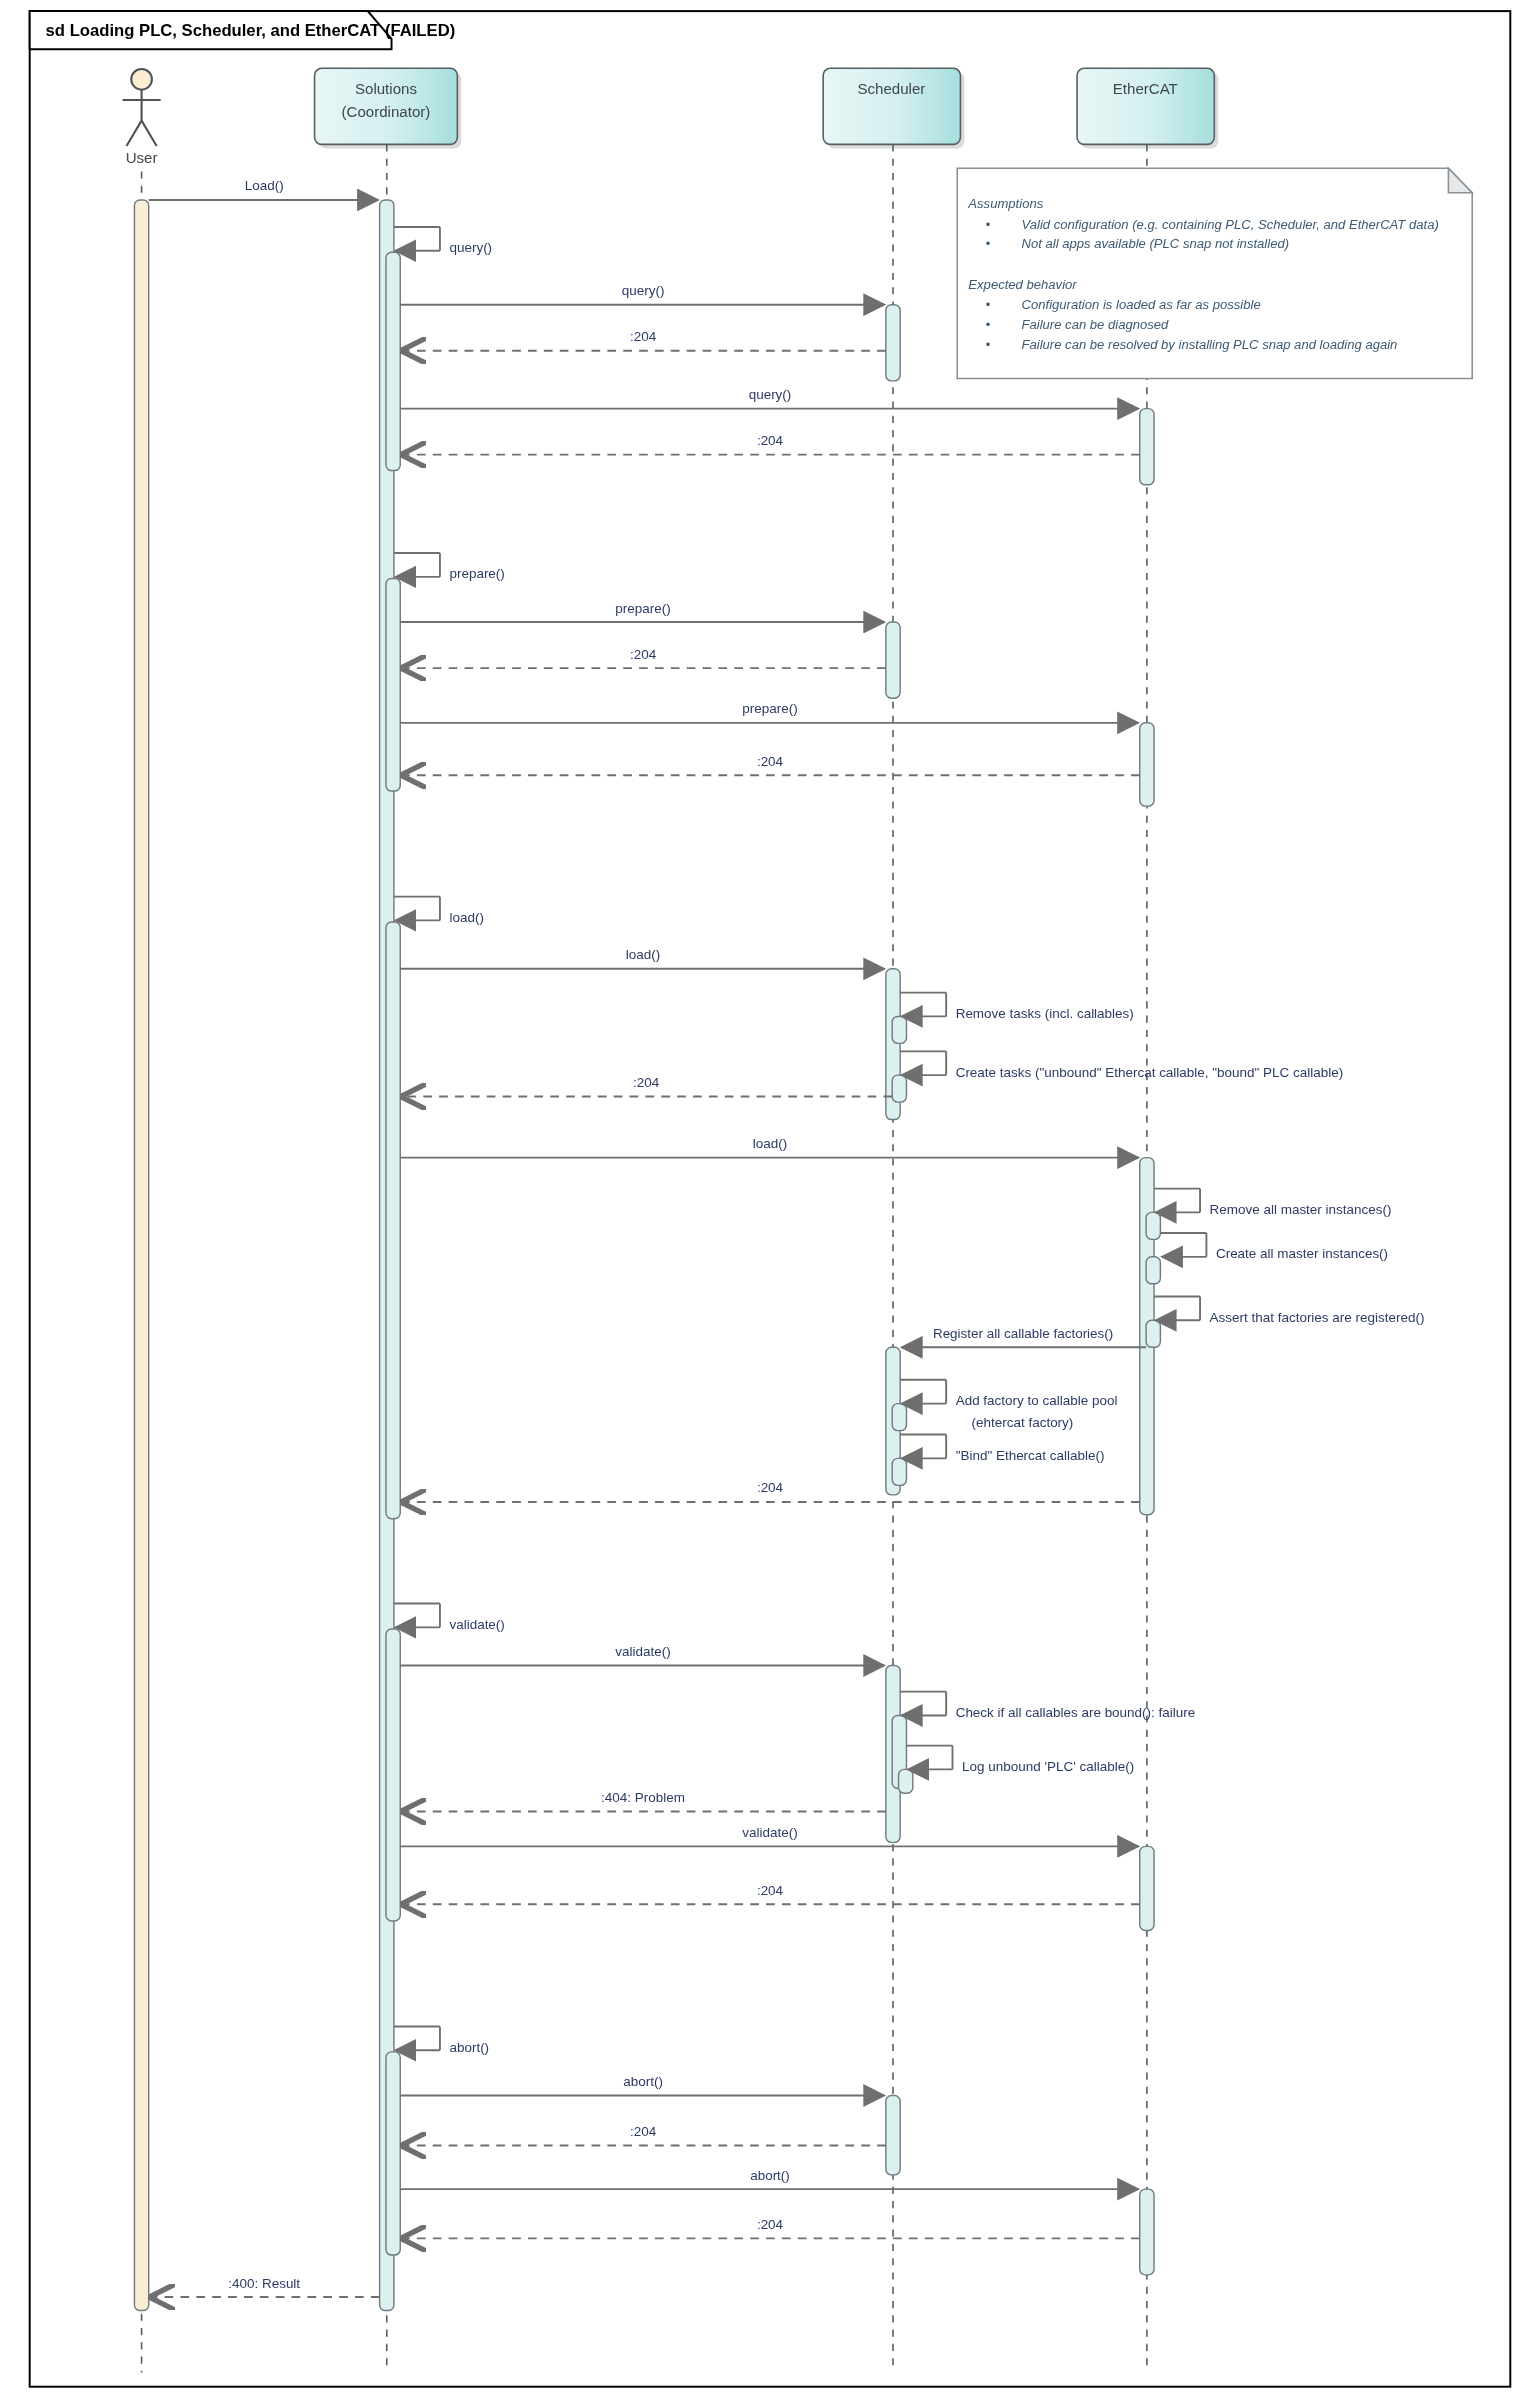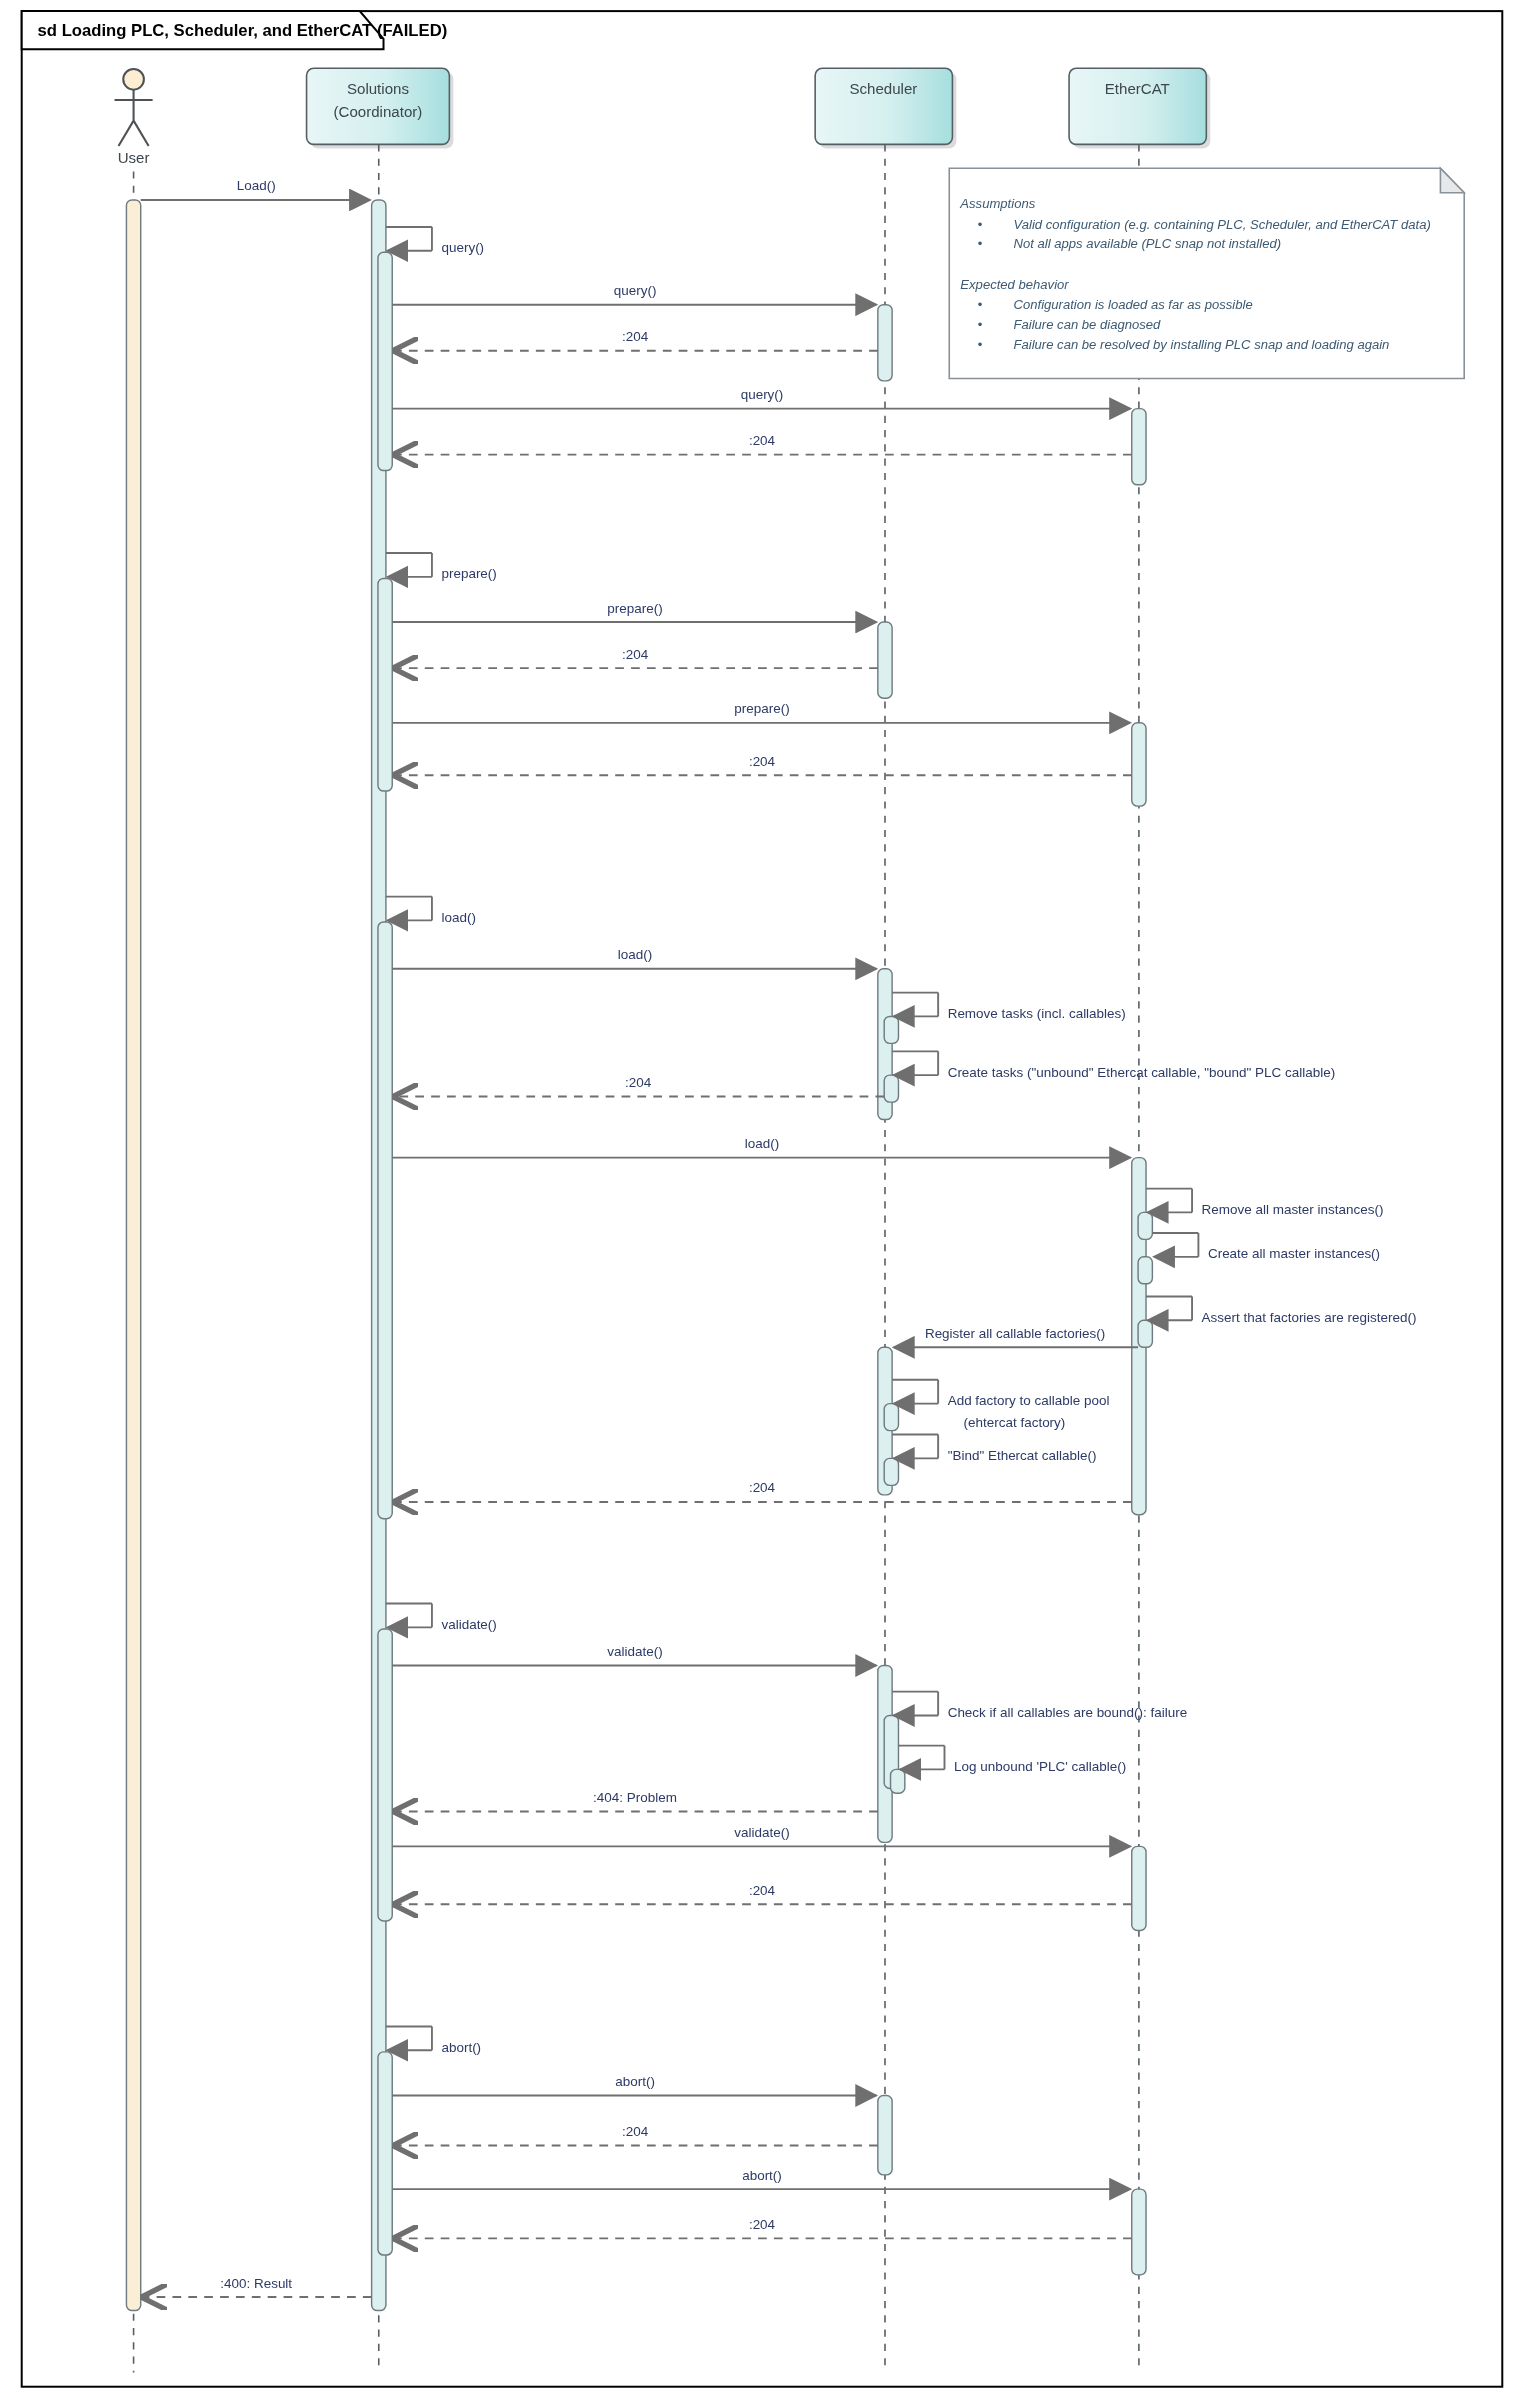--- a/index.html
+++ b/index.html
@@ -9,21 +9,21 @@
   }
   body {
     font-family: "Liberation Sans", sans-serif;
     width: 1516px;
     height: 2401px;
     position: relative;
     overflow: hidden;
   }
   #diagram-root {
     position: absolute;
-    left: 4px;
+    left: 12px;
     top: 0;
     width: 1380px;
     height: 2401px;
   }
   svg#sd-svg {
     display: block;
     width: 1516px;
     height: 2401px;
     background: #ffffff;
   }

